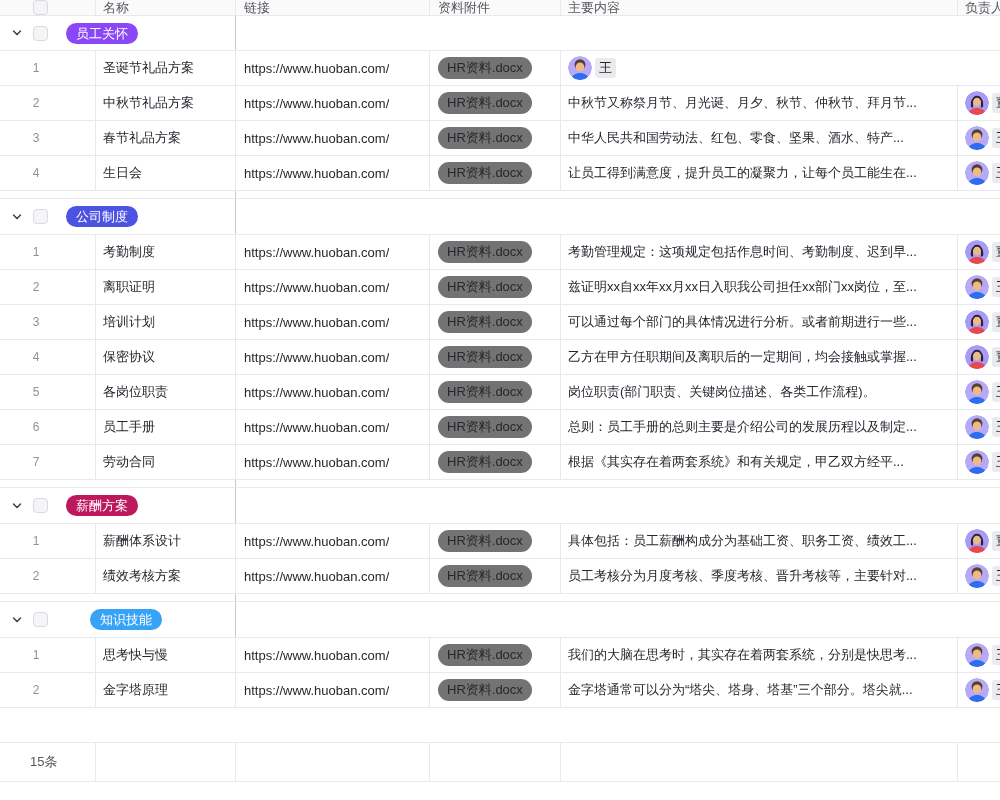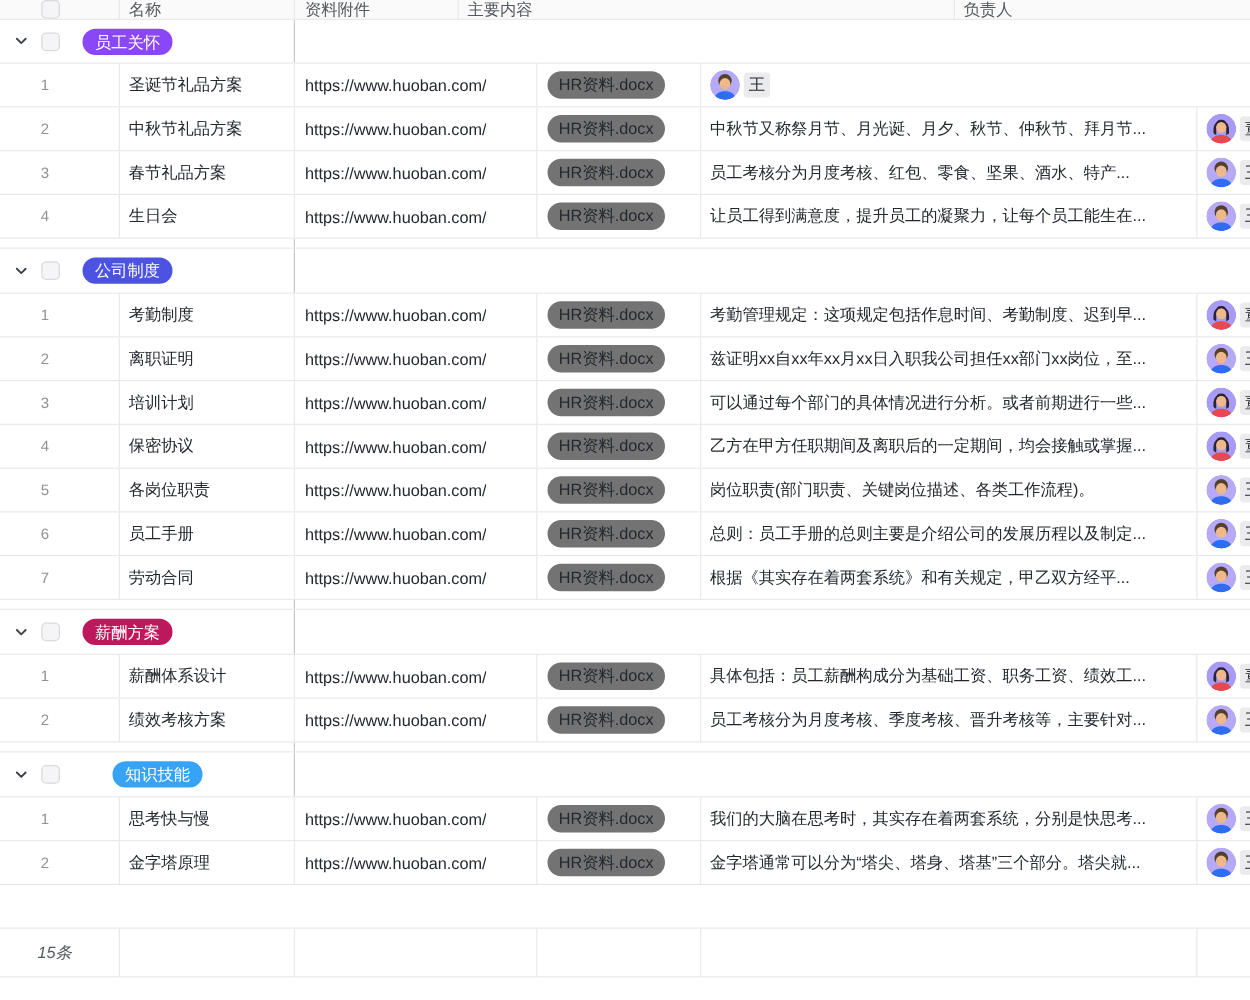--- a/index.html
+++ b/index.html
@@ -43,34 +43,37 @@
   .data-row .cell{height:100%;}
   .rownum{margin-left:28px;width:16px;text-align:center;font-size:12px;color:var(--muted);}
   .rec-name,.rec-link,.rec-content{overflow:hidden;text-overflow:clip;white-space:nowrap;}
   .chip{height:22px;line-height:22px;background:#737373;border-radius:11px;padding:0 9px;font-size:13px;color:var(--text);white-space:nowrap;}
   .owner{display:flex;align-items:center;gap:3px;min-width:0;}
   .avatar{width:24px;height:24px;border-radius:50%;flex:none;display:block;}
   .owner-name{height:20px;line-height:20px;background:#ebebee;padding:0 4px;font-size:13px;border-radius:3px;white-space:nowrap;}
 
   .spacer{height:34px;}
   .footer-row{height:40px;border-top:1px solid var(--line);border-bottom:1px solid var(--line);font-size:13px;color:var(--header-text);}
-  .footer-row .cell{height:100%;font-style:italic;}
+  .footer-row .cell{height:100%;}
   .count{margin-left:30px;}
 </style>
 </head>
 <body>
 
 <div class="app">
 
   <div class="row header-row">
     <div class="cell c0 vline">
       <span class="checkbox hdr-check"></span>
     </div>
     <div class="cell c1 vline">
         <span>名称</span>
+      </div>
+    <div class="cell c2 vline">
+        <span>链接</span>
       </div>
     <div class="cell c3 vline">
         <span>资料附件</span>
       </div>
     <div class="cell c4 vline">
         <span>主要内容</span>
       </div>
     <div class="cell c5">
         <span>负责人</span>
       </div>
@@ -166,21 +169,21 @@
           <div class="cell c1 vline">
             <span class="rec-name">春节礼品方案</span>
           </div>
           <div class="cell c2 vline">
             <span class="rec-link">https://www.huoban.com/</span>
           </div>
           <div class="cell c3 vline">
             <span class="chip">HR资料.docx</span>
           </div>
           <div class="cell c4 vline">
-            <span class="rec-content">员工考核分为月度考核、红包、零食、坚果、酒水、特产...</span>
+            <span class="rec-content">中华人民共和国劳动法、红包、零食、坚果、酒水、特产...</span>
           </div>
           <div class="cell c5">
             <span class="owner">
               <span>
                 <svg class="avatar" viewBox="0 0 24 24">
                   <clipPath id="c3">
                     <circle cx="12" cy="12" r="12"></circle>
                   </clipPath>
                   <g clip-path="url(#c3)">
                     <circle cx="12" cy="12" r="12" fill="#b5a9f8"></circle>

